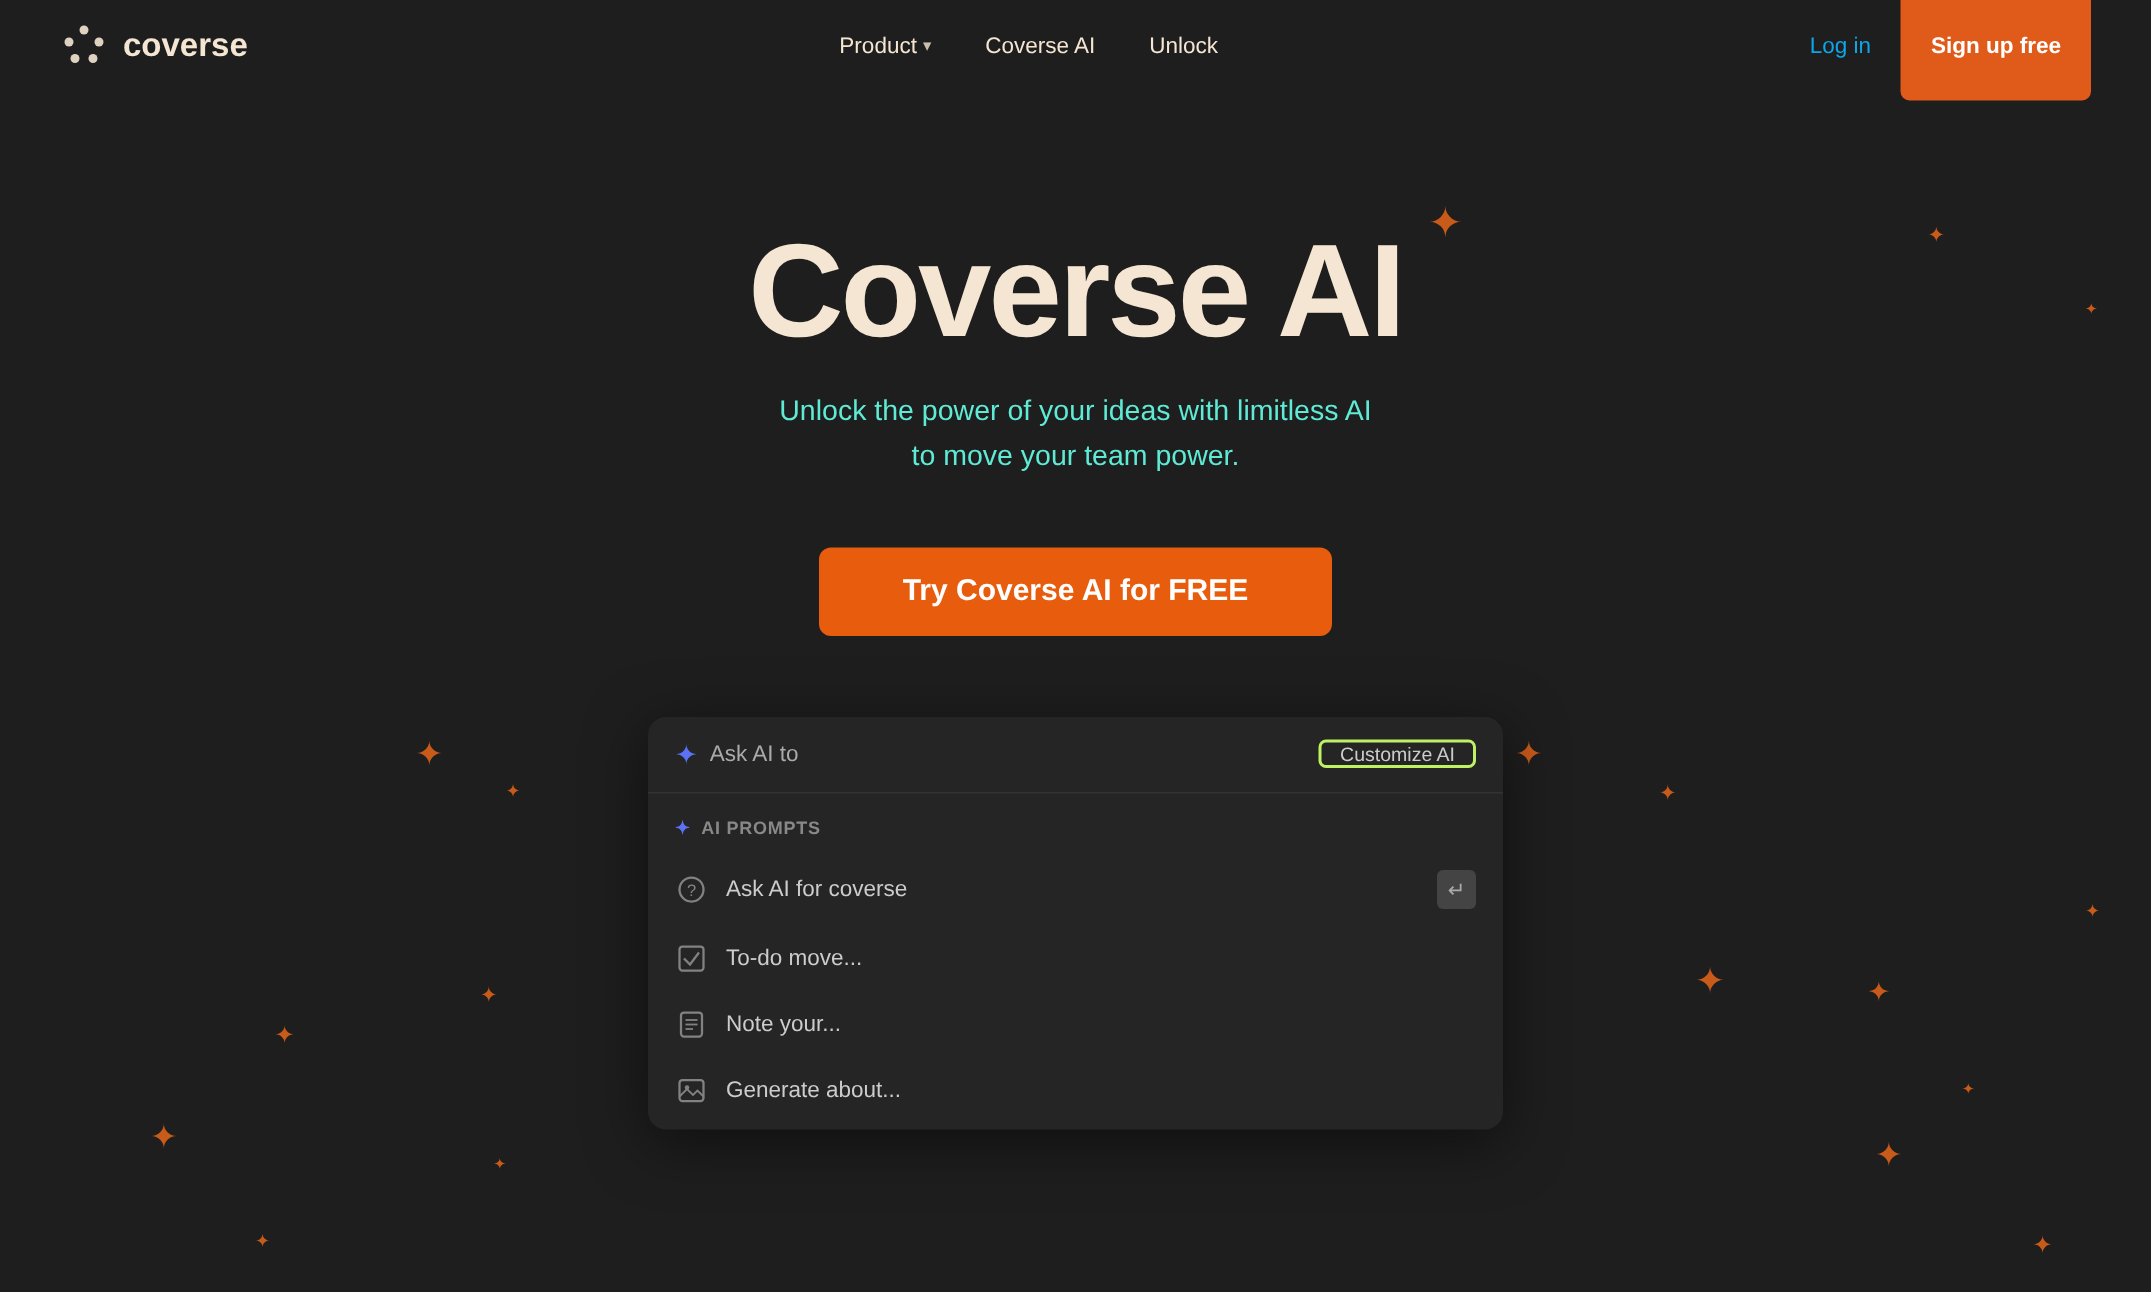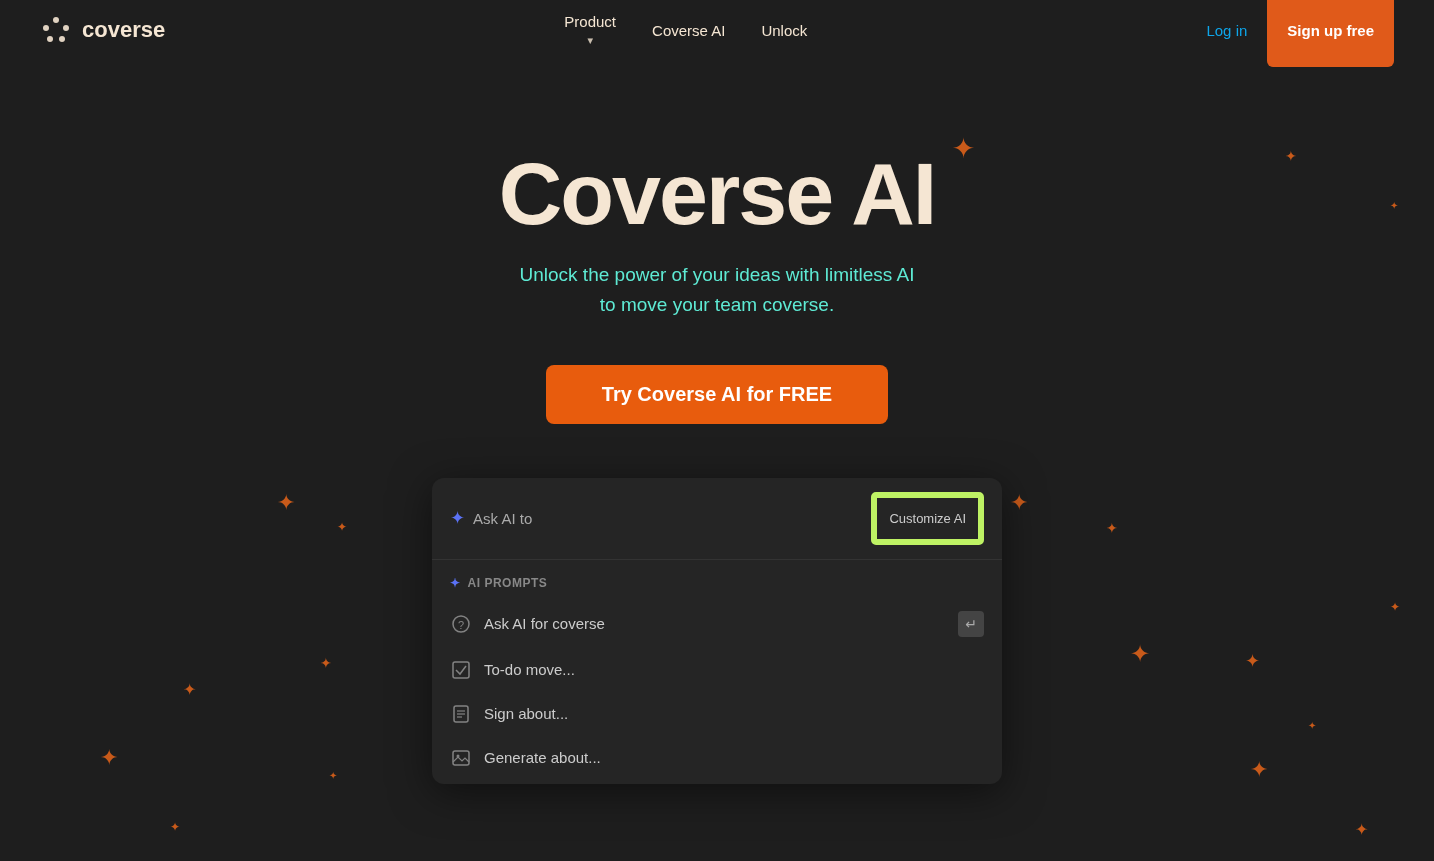--- a/index.html
+++ b/index.html
@@ -60,21 +60,20 @@
 
     .nav-link {
       color: #f5e6d3;
       text-decoration: none;
       font-size: 15px;
       font-weight: 400;
       display: flex;
       align-items: center;
       gap: 4px;
       cursor: pointer;
-      flex-direction: column;
     }
 
     .nav-link .chevron {
       font-size: 11px;
       opacity: 0.8;
     }
 
     .nav-actions {
       display: flex;
       align-items: center;
@@ -178,23 +177,23 @@
       font-size: 15px;
     }
 
     .ai-sparkle-icon {
       color: #5b72f5;
       font-size: 18px;
     }
 
     .customize-btn {
       background: transparent;
-      border: 6px solid #bef264;
+      border: 2px solid #bef264;
       color: #ccc;
-      padding: 13px 12px;
+      padding: 0 12px;
       border-radius: 5px;
       font-size: 13px;
       cursor: pointer;
     }
 
     .ai-prompts-section {
       padding: 12px 0 4px 0;
     }
 
     .ai-prompts-label {
@@ -319,21 +318,21 @@
 </nav>
 
 <section class="hero">
   <div class="hero-title-wrapper">
     <h1 class="hero-title">Coverse AI</h1>
     <span class="hero-sparkle-big">✦</span>
   </div>
 
   <p class="hero-subtitle">
     <span>Unlock the power of your ideas with limitless AI</span><br>
-    <span>to move your team coverse.</span>
+    <span>to move your team power.</span>
   </p>
 
   <button class="hero-cta">Try Coverse AI for FREE</button>
 
   <div class="ai-widget">
     <div class="ai-widget-header">
       <div class="ai-ask-left">
         <span class="ai-sparkle-icon">✦</span>
         <span>Ask AI to</span>
       </div>
@@ -369,21 +368,21 @@
 
       <div class="ai-prompt-item">
         <span class="prompt-icon">
           <svg width="18" height="18" viewBox="0 0 18 18" fill="none">
             <rect x="2" y="1" width="14" height="16" rx="2" stroke="#aaa" stroke-width="1.5"></rect>
             <line x1="5" y1="6" x2="13" y2="6" stroke="#aaa" stroke-width="1.2"></line>
             <line x1="5" y1="9" x2="13" y2="9" stroke="#aaa" stroke-width="1.2"></line>
             <line x1="5" y1="12" x2="10" y2="12" stroke="#aaa" stroke-width="1.2"></line>
           </svg>
         </span>
-        <span>Sign about...</span>
+        <span>Note your...</span>
       </div>
 
       <div class="ai-prompt-item">
         <span class="prompt-icon">
           <svg width="18" height="18" viewBox="0 0 18 18" fill="none">
             <rect x="1" y="2" width="16" height="14" rx="2" stroke="#aaa" stroke-width="1.5"></rect>
             <circle cx="6" cy="7" r="1.5" fill="#aaa"></circle>
             <polyline points="1,13 6,8 10,12 13,9 17,13" stroke="#aaa" stroke-width="1.2" fill="none"></polyline>
           </svg>
         </span>

